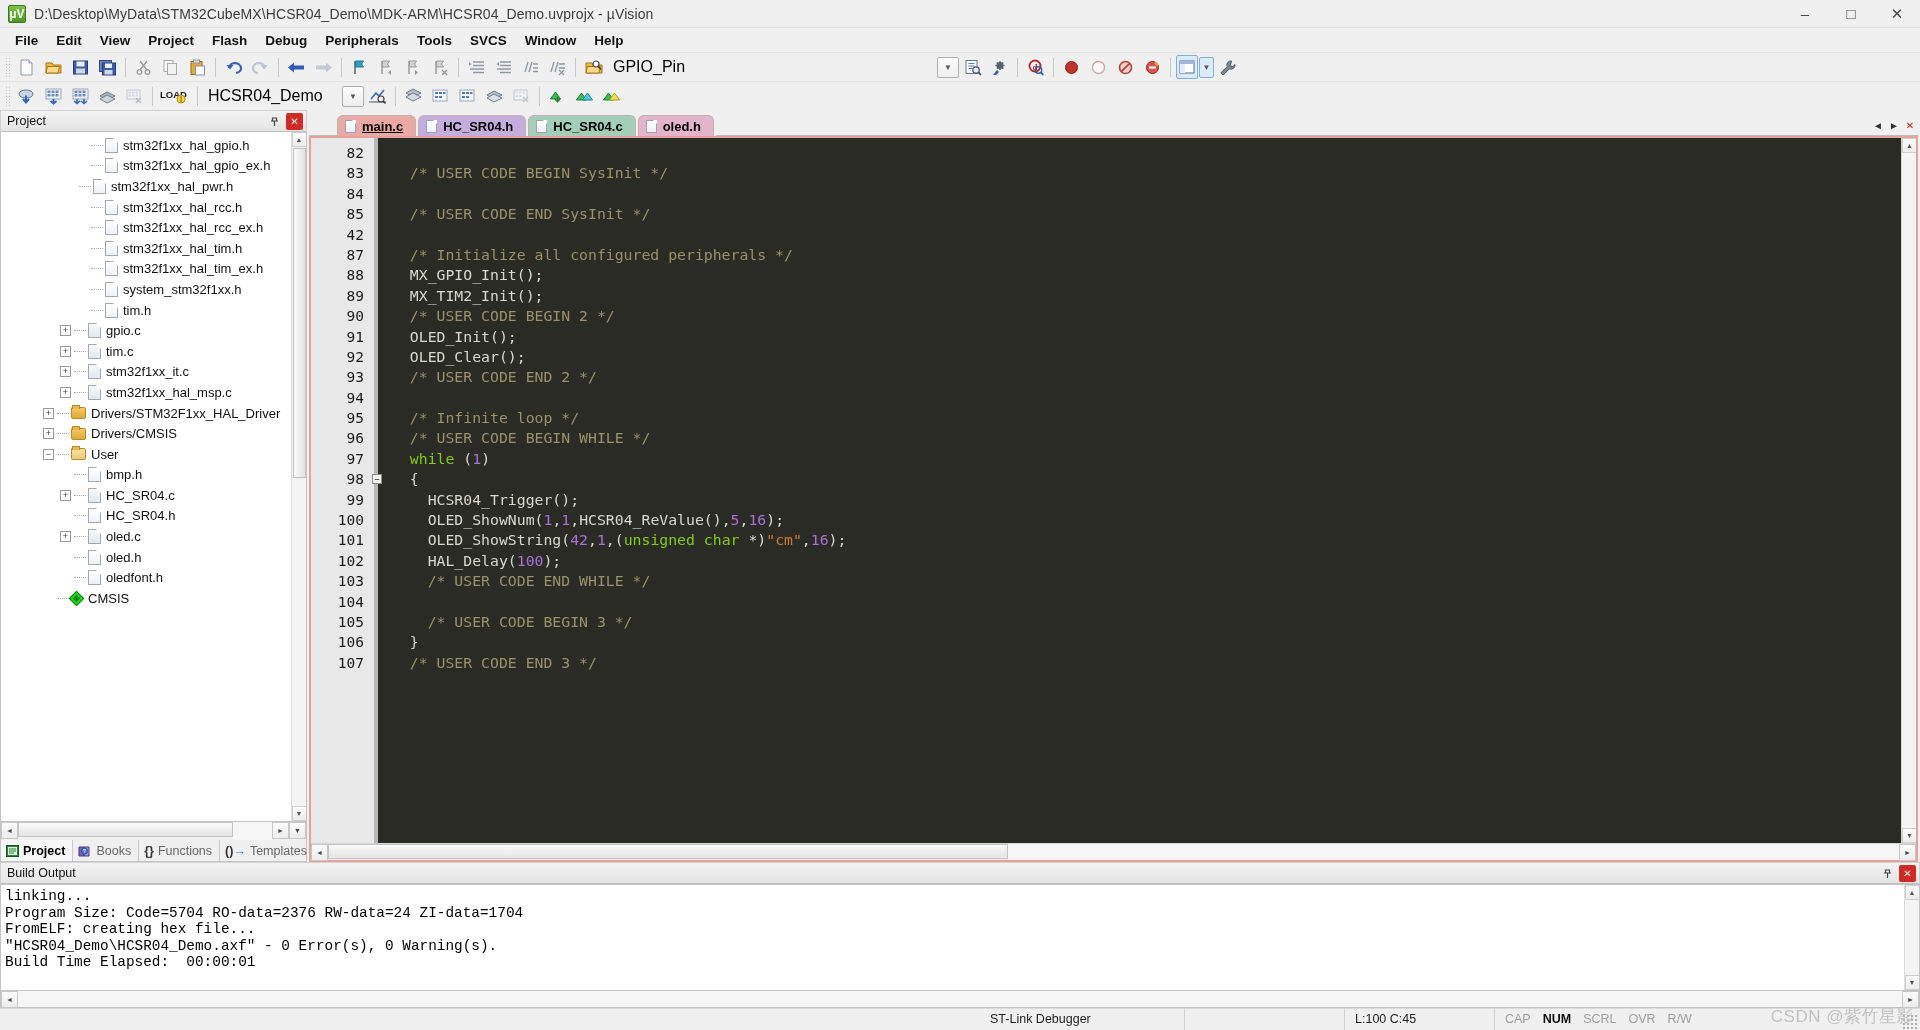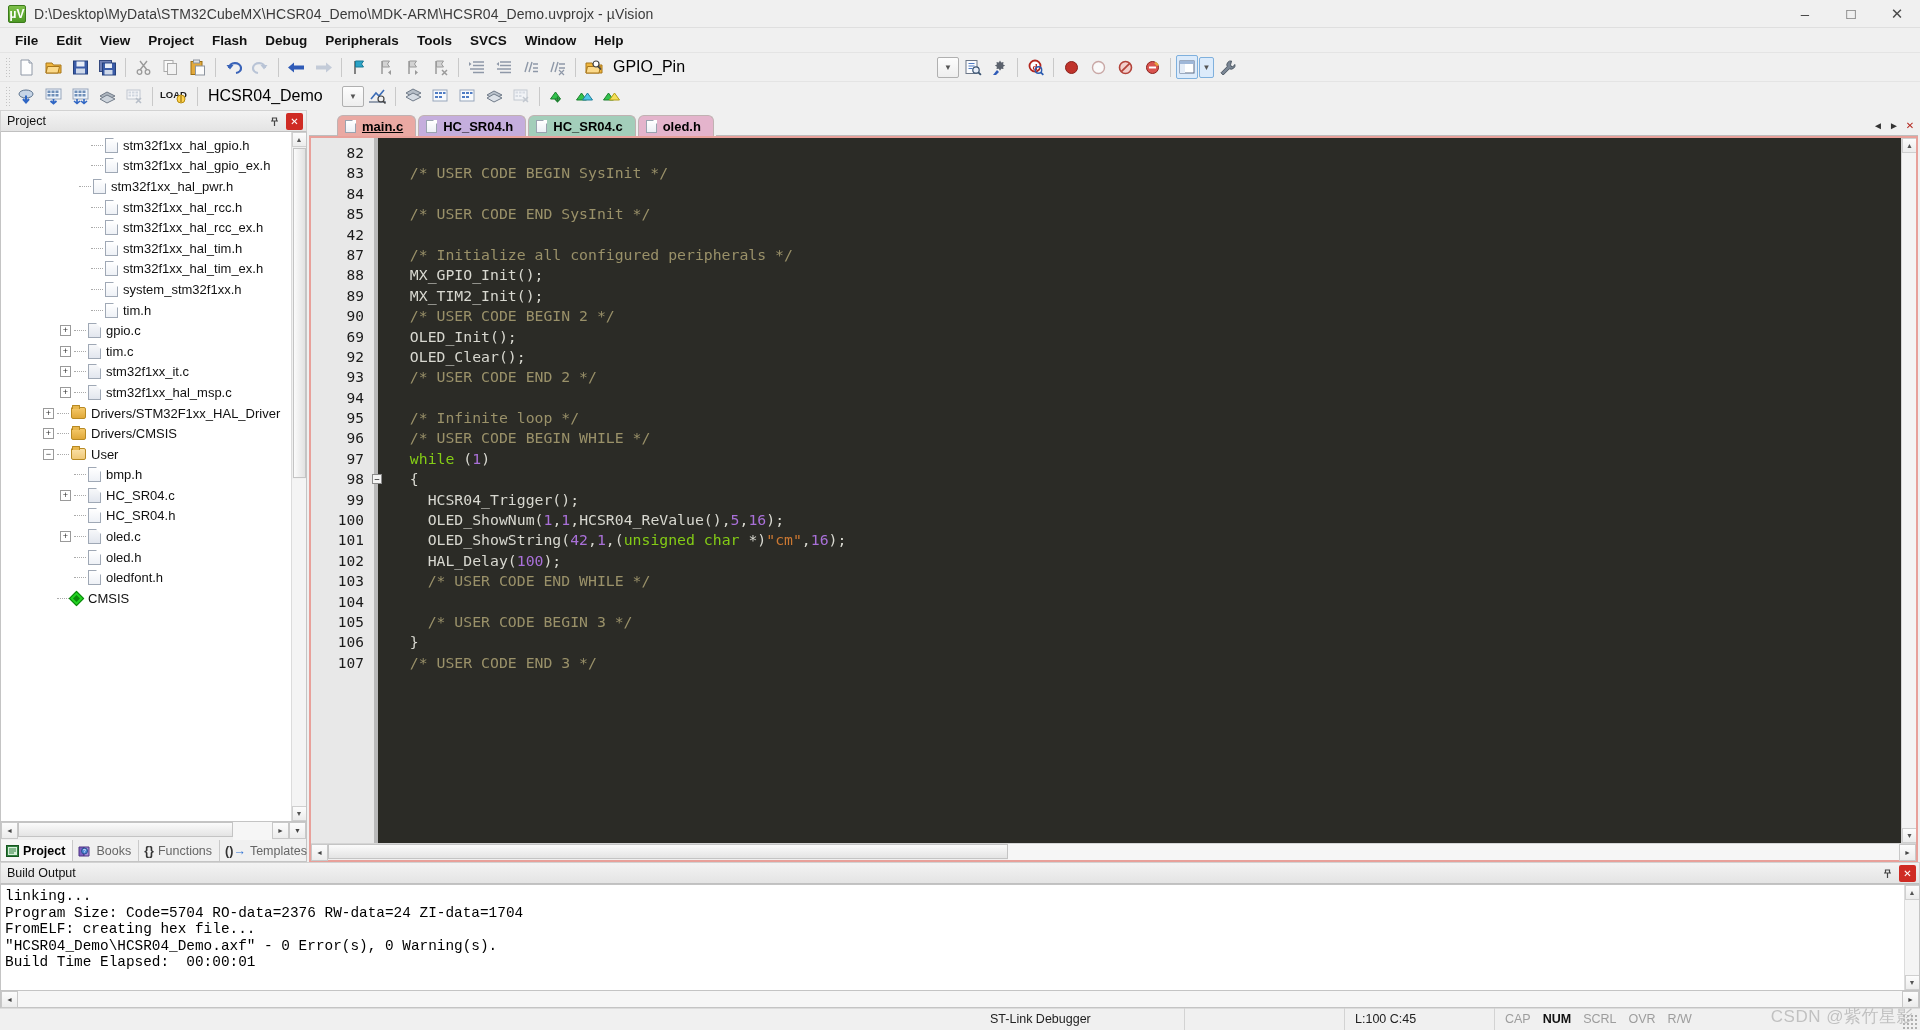--- a/index.html
+++ b/index.html
@@ -892,21 +892,21 @@
           <div class="gutter" id="gutter">
               <div class="gline"><span>82</span></div>
               <div class="gline"><span>83</span></div>
               <div class="gline"><span>84</span></div>
               <div class="gline"><span>85</span></div>
               <div class="gline"><span>42</span></div>
               <div class="gline"><span>87</span></div>
               <div class="gline"><span>88</span></div>
               <div class="gline"><span>89</span></div>
               <div class="gline"><span>90</span></div>
-              <div class="gline"><span>69</span></div>
+              <div class="gline"><span>91</span></div>
               <div class="gline"><span>92</span></div>
               <div class="gline"><span>93</span></div>
               <div class="gline"><span>94</span></div>
               <div class="gline"><span>95</span></div>
               <div class="gline"><span>96</span></div>
               <div class="gline"><span>97</span></div>
               <div class="gline"><span>98</span><span class="foldbox">−</span></div>
               <div class="gline"><span>99</span></div>
               <div class="gline"><span>100</span></div>
               <div class="gline"><span>101</span></div>

